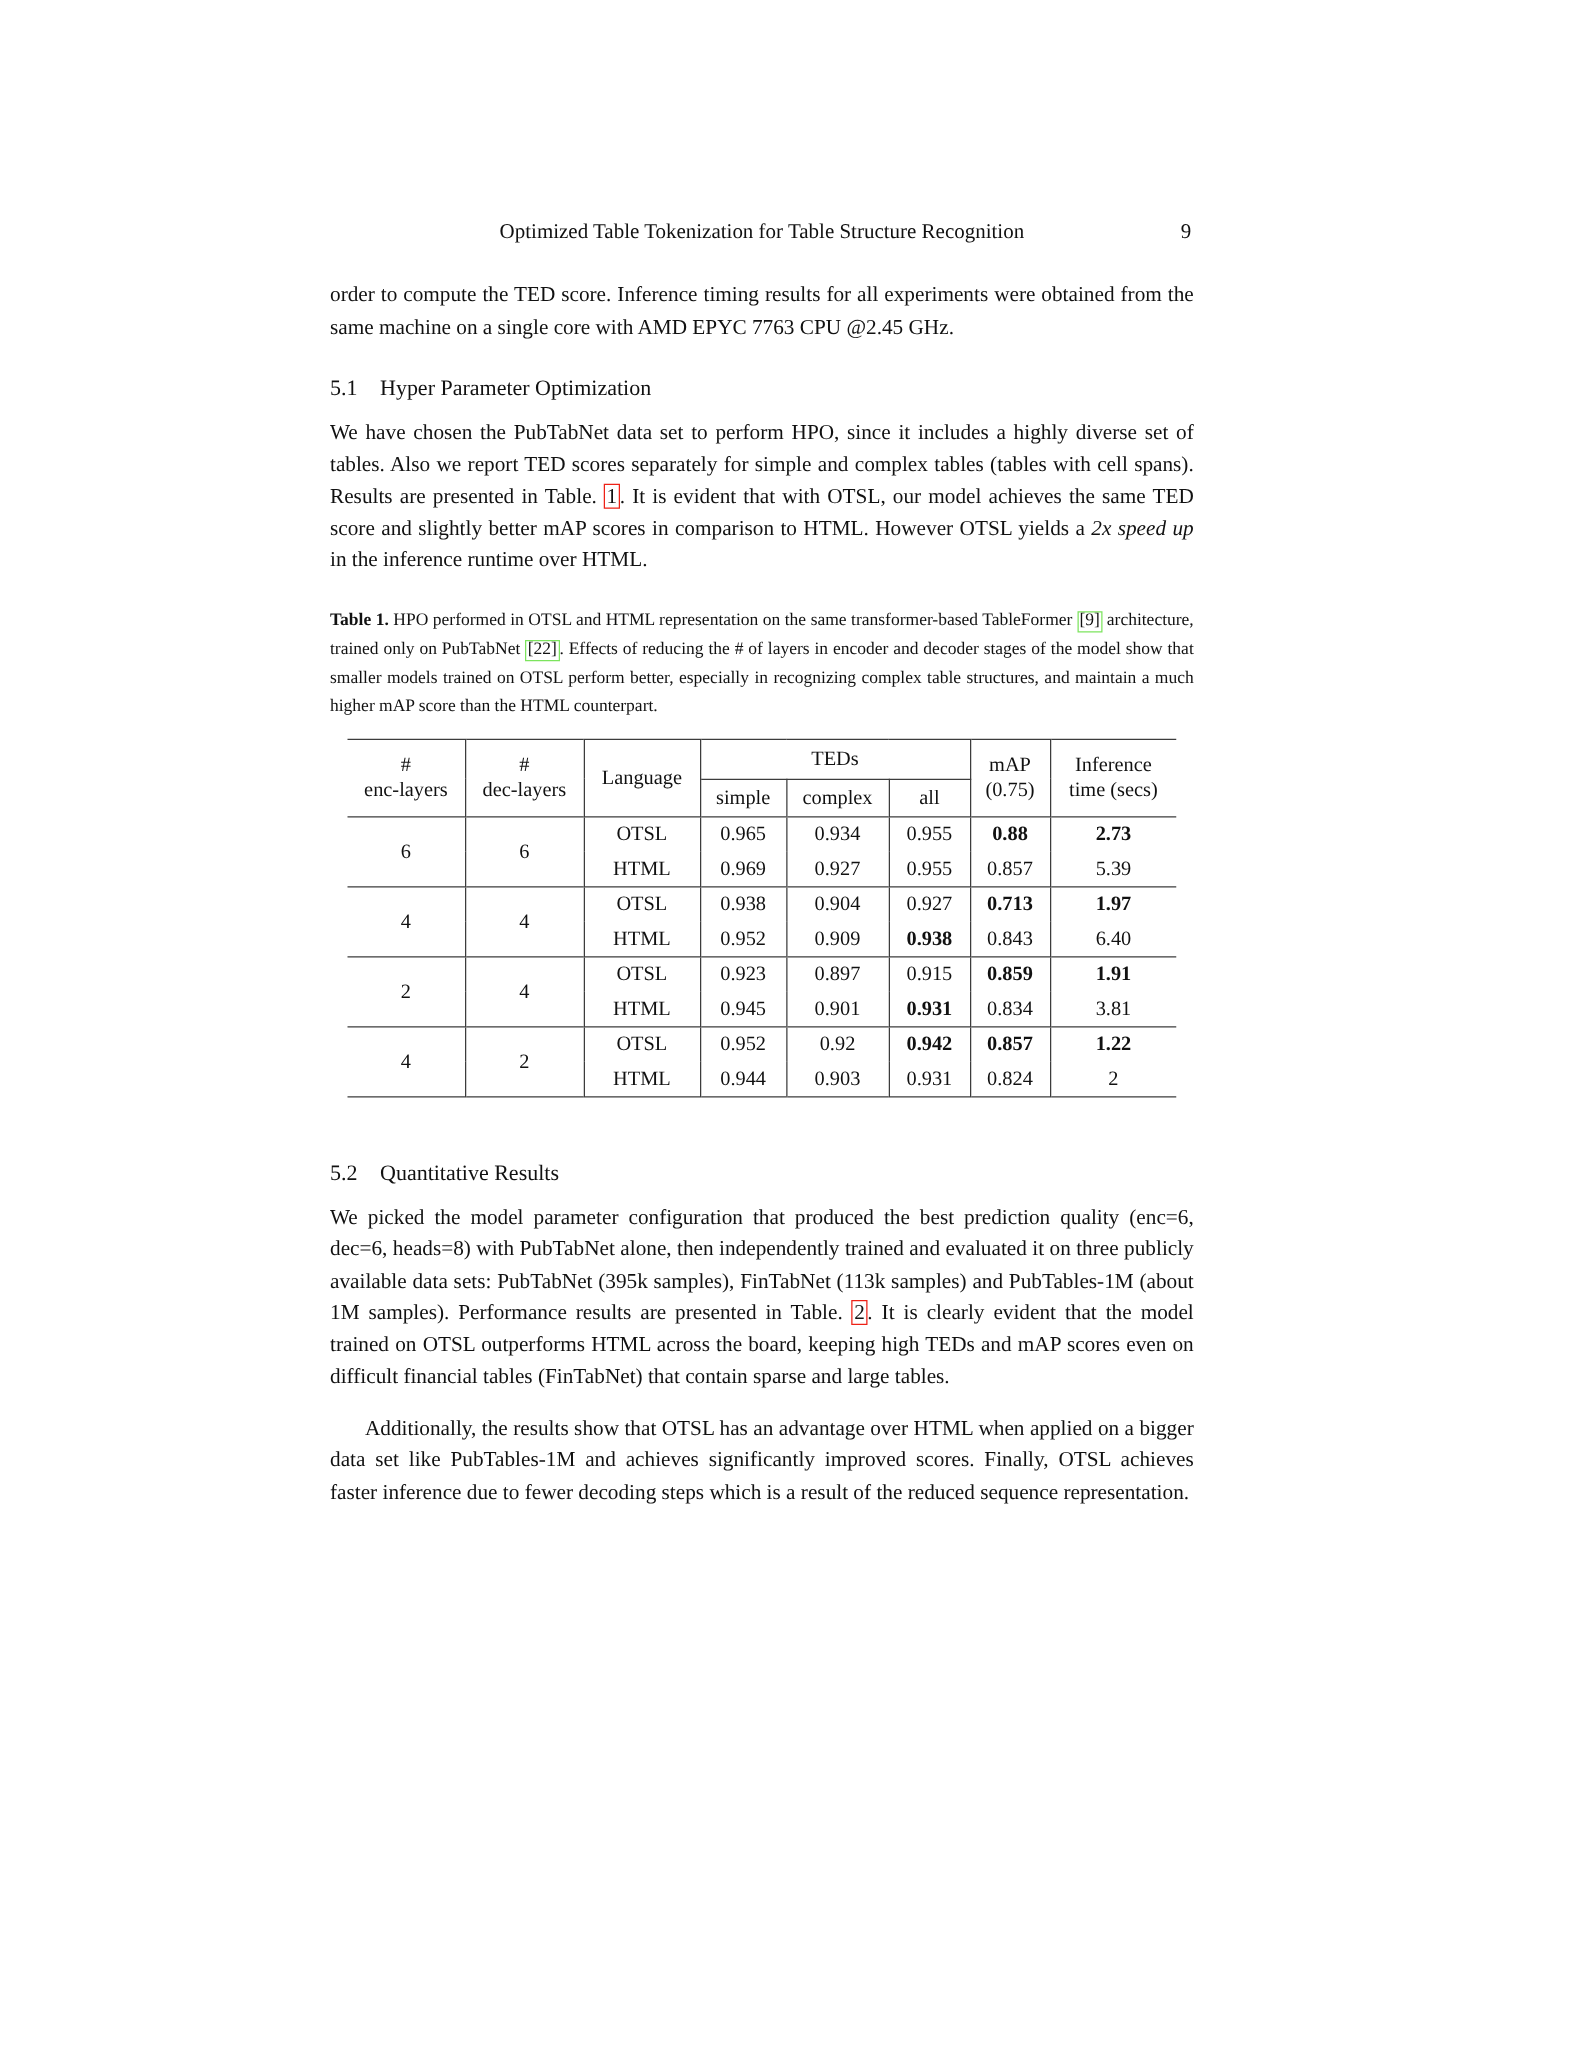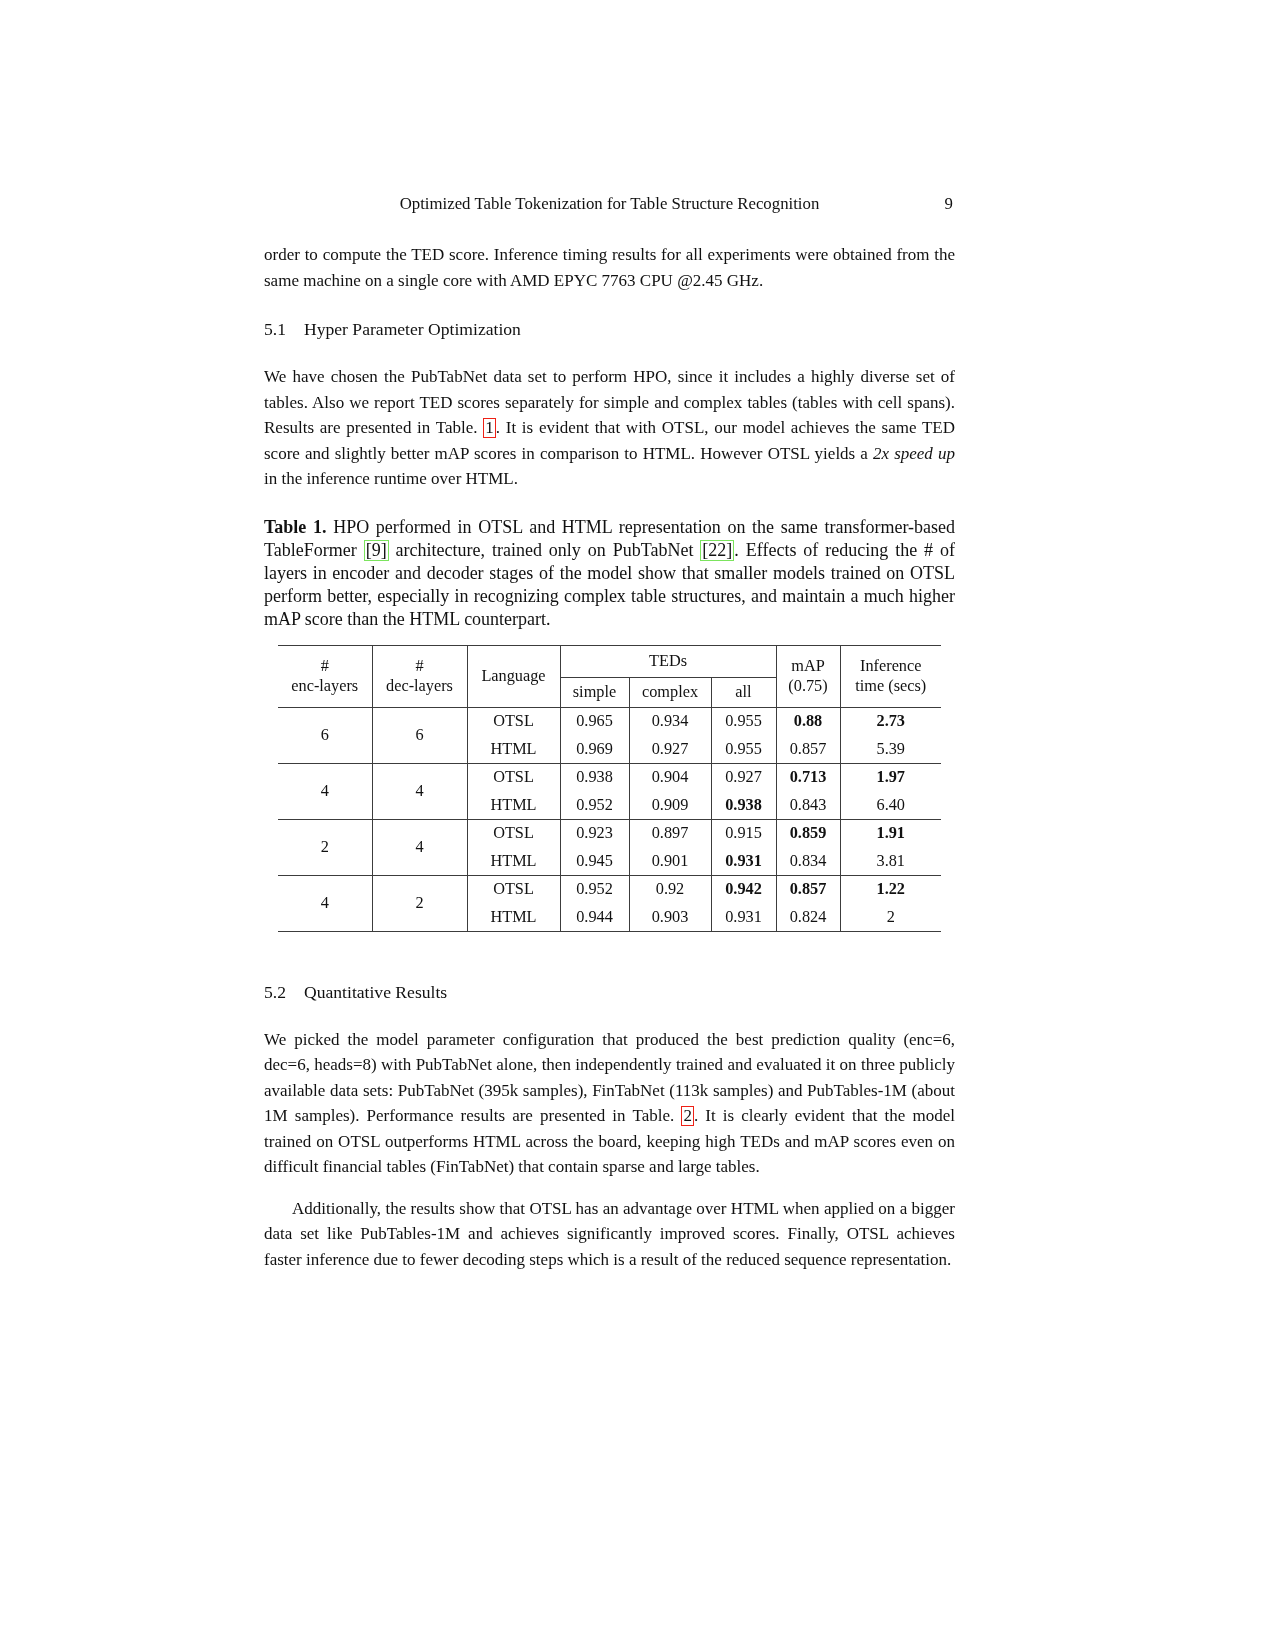--- a/index.html
+++ b/index.html
@@ -5,21 +5,21 @@
   * { margin: 0; padding: 0; box-sizing: border-box; }
   html, body { background: #ffffff; }
   body {
     width: 1275px; height: 1650px;
     position: relative;
     font-family: "Liberation Serif", "DejaVu Serif", serif;
     color: #111;
   }
   .content {
     position: absolute;
-    left: 264px; top: 194px;
+    left: 264px; top: 175px;
     width: 691px;
   }
   
   .running-head {
     position: relative;
     height: 22px;
     font-size: 16.8px;
   }
   .rh-title {
     display: block;
@@ -29,21 +29,21 @@
   }
   .rh-page {
     position: absolute;
     right: 2px; top: 0;
   }
   
   .body-par {
     font-size: 17px;
     line-height: 25.5px;
     text-align: justify;
-    margin-top: 24px;
+    margin-top: 12px;
   }
   .p-intro { margin-top: 26px; }
   .p-cont { margin-top: 16px; text-indent: 28px; }
   .sec-heading {
     margin-top: 26px;
     font-size: 17.6px;
     font-weight: normal;
   }
   .sec-heading .sec-num { margin-right: 18px; }
   .sec-51 { margin-top: 26px; }
@@ -58,21 +58,21 @@
   }
   .citebox {
     display: inline-block;
     line-height: 1;
     padding: 0 1px 1px 1px;
     border: 1.5px solid var(--cite-green, #7ce45e);
   }
   
   .caption {
     margin-top: 24px;
-    font-size: 18px;
+    font-size: 14px;
     line-height: 23px;
     text-align: justify;
   }
   .caption .cap-label { font-weight: bold; }
   
   table.t1 {
     margin: 14px auto 0 auto;
     width: 663px;
     border-collapse: collapse;
     border-top: 1.6px solid #3c3c3c;

